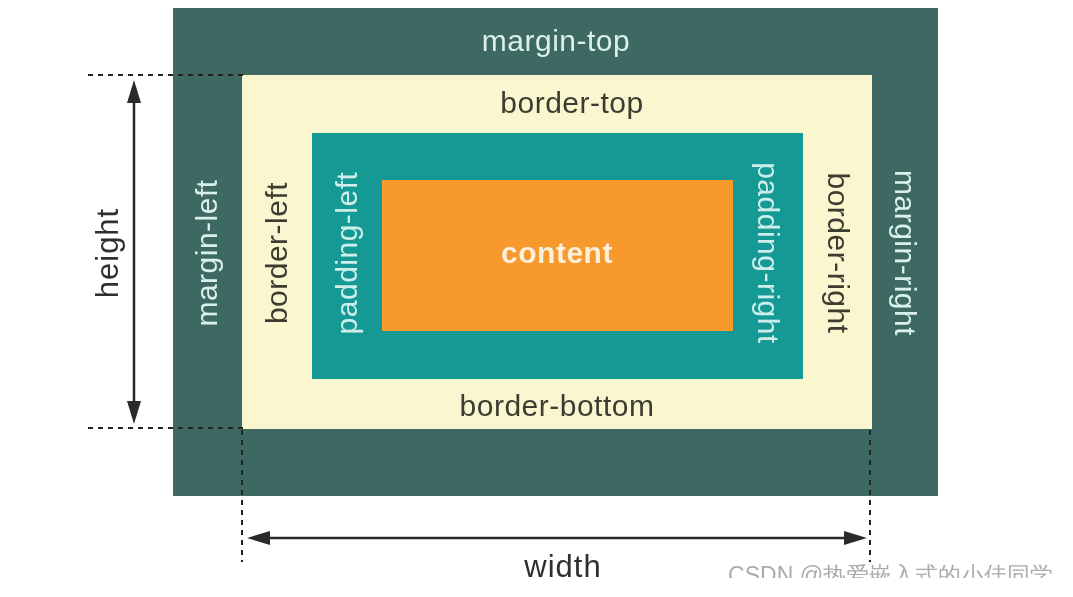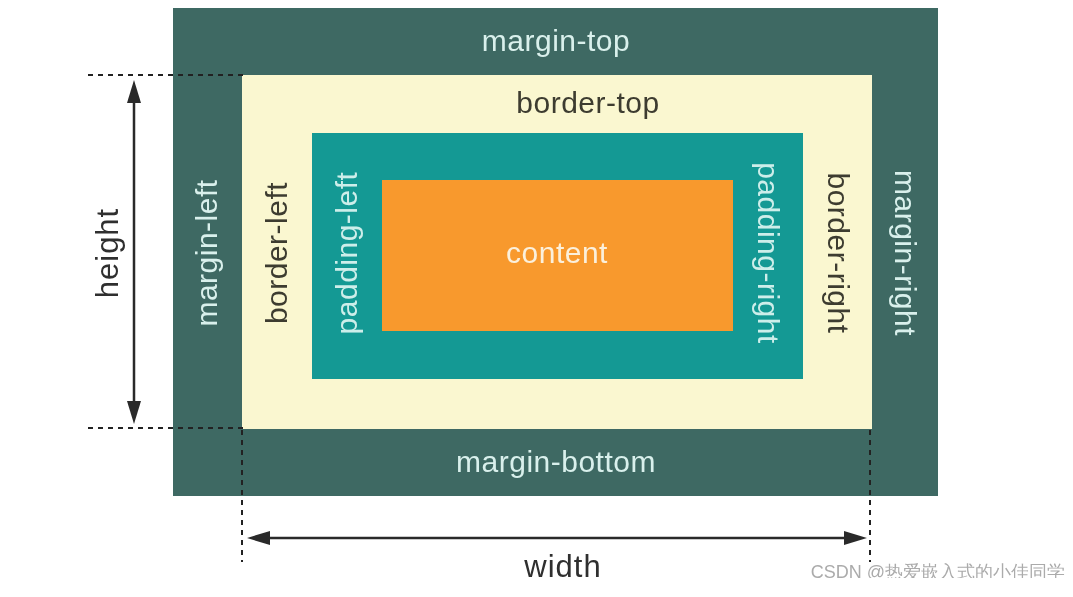--- a/index.html
+++ b/index.html
@@ -44,32 +44,32 @@
     letter-spacing: 0.5px;
     transform: translate(-50%, -50%);
     line-height: 1;
   }
   .lbl.rot-l { transform: translate(-50%, -50%) rotate(-90deg); }
   .lbl.rot-r { transform: translate(-50%, -50%) rotate(90deg); }
 
   .on-margin  { color: var(--margin-text,  #d9f0ec); }
   .on-border  { color: var(--border-text,  #3d3c30); }
   .on-padding { color: var(--padding-text, #cdeeea); }
-  .on-content { color: var(--content-text, #fbf0dc); }
+  .on-content { color: var(--content-text, #fbf0dc); font-weight: bold; }
 
   .dim {
     color: var(--dimension-text, #2f2f2f);
     font-size: 31px;
     letter-spacing: 1px;
   }
   .watermark {
     position: absolute;
-    right: 8px;
+    right: 20px;
     top: 560px;
-    font-size: 18px;
+    font-size: 23px;
     color: var(--watermark-text, #ababab);
     white-space: nowrap;
   }
 </style>
 </head>
 <body>
 
 <div class="canvas">
 
   <div class="box margin"></div>
@@ -88,25 +88,25 @@
       <polygon points="134,424 127,401 141,401"></polygon>
     </g>
     <g>
       <line class="solid" x1="263" y1="538" x2="851" y2="538"></line>
       <polygon points="247,538 270,531 270,545"></polygon>
       <polygon points="867,538 844,531 844,545"></polygon>
     </g>
   </svg>
 
   <div class="lbl on-margin" style="left:556px; top:41px">margin-top</div>
-  <div class="lbl on-margin" style="left:556px; top:462px">margin-bottom</div>
   <div class="lbl on-margin rot-l" style="left:207px; top:253px">margin-left</div>
   <div class="lbl on-margin rot-r" style="left:905px; top:253px">margin-right</div>
 
-  <div class="lbl on-border" style="left:588px; top:103px">border-top</div>
+  <div class="lbl on-border" style="left:572px; top:103px">border-top</div>
+  <div class="lbl on-border" style="left:557px; top:406px">border-bottom</div>
   <div class="lbl on-border rot-l" style="left:277px; top:253px">border-left</div>
   <div class="lbl on-border rot-r" style="left:838px; top:253px">border-right</div>
 
   <div class="lbl on-padding rot-l" style="left:347px; top:253px">padding-left</div>
   <div class="lbl on-padding rot-r" style="left:768px; top:253px">padding-right</div>
 
   <div class="lbl on-content" style="left:557px; top:253px">content</div>
 
   <div class="lbl dim rot-l" style="left:107px; top:253px">height</div>
   <div class="lbl dim" style="left:563px; top:566px">width</div>

